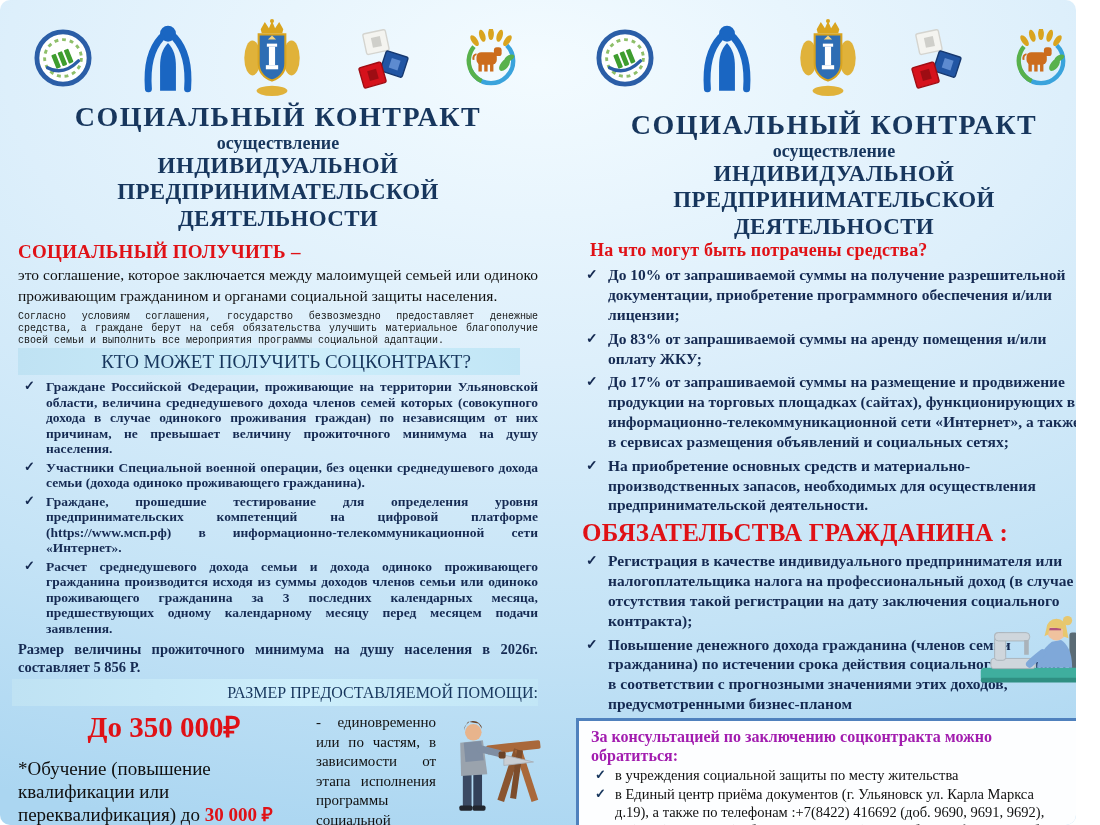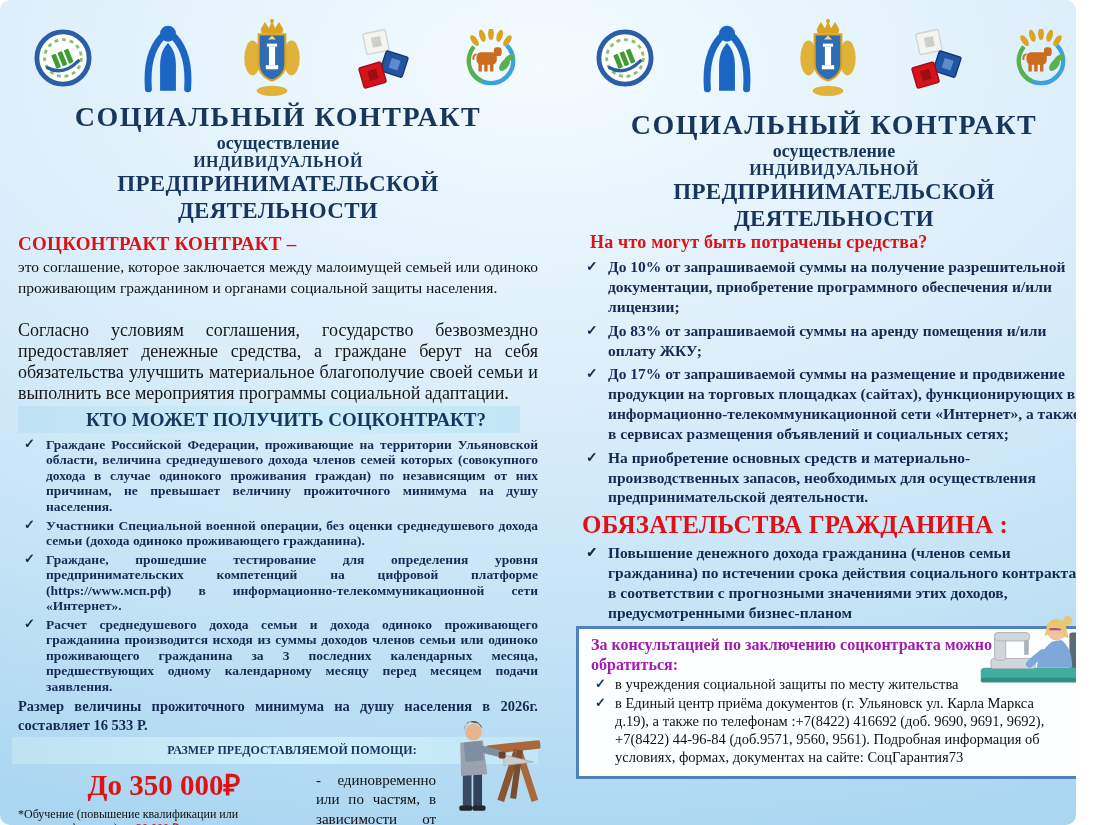--- a/index.html
+++ b/index.html
@@ -15,44 +15,44 @@
   .page-right{ left:550px; padding:0 12px 0 30px; }
 
   
   .logo-row{ display:flex; justify-content:space-between; align-items:center; padding:0 18px 0 16px; margin-top:16px; height:84px; }
   .logo{ display:block; }
 
   
   .title-block{ text-align:center; color:#17365d; margin-top:2px; }
   .t1{ font-size:28px; font-weight:bold; letter-spacing:1.5px; line-height:1.1; }
   .t2{ font-size:18px; font-weight:bold; line-height:1.12; }
-  .t3{ font-size:16px; font-weight:bold; line-height:1.15; letter-spacing:0.5px; }
+  .t3{ font-size:23px; font-weight:bold; line-height:1.15; letter-spacing:0.5px; }
   .t4{ font-size:23px; font-weight:bold; line-height:1.15; letter-spacing:0.3px; }
 
   
   .intro-heading{ color:#e01116; font-size:19px; font-weight:bold; margin-top:9px; letter-spacing:0.3px; }
   .p1{ font-size:15.5px; line-height:1.33; text-align:justify; color:#101010; margin-top:2px; }
-  .p2{ font-size:18px; line-height:1.16; text-align:justify; color:#161616; margin-top:22px; }
+  .p2{ font-size:10px; line-height:1.16; text-align:justify; color:#161616; margin-top:5px;font-family:Liberation Mono, monospace; }
   .band{ background:linear-gradient(90deg,#bfe2f3 0%, #cdeefb 55%, #c2e6f6 100%);
-         color:#17365d; font-weight:bold; text-align:center; font-size:19px;
+         color:#17365d; font-weight:normal; text-align:center; font-size:19px;
          height:27px; line-height:27px; margin-top:2px;padding-left:34px; }
   .band-who{ margin-right:18px; }
-  .band-amount{ margin:2px 0 0 -6px; font-size:12px; }
+  .band-amount{ margin:2px 0 0 -6px; font-size:16px;text-align:right; }
   ul.checklist{ list-style:none; margin-top:4px; }
   ul.who{ }
   ul.checklist li{ position:relative; padding-left:28px; margin-bottom:3px; }
   .chk{ position:absolute; left:6px; top:0; font-weight:bold; }
   ul.who li{ font-size:13.5px; font-weight:bold; line-height:1.15; text-align:justify; color:#152a52; }
   ul.who .chk{ color:#152a52; font-size:13px; }
   .min-note{ font-size:14.5px; font-weight:bold; line-height:1.3; text-align:justify; color:#152a52; margin-top:3px; }
 
   .amount-grid{ display:grid; grid-template-columns:292px 1fr; column-gap:6px; padding-right:102px; margin-top:4px; }
   .amount-value{ color:#e01116; font-size:29px; font-weight:bold; text-align:center; line-height:1.2; }
   .amount-text{ font-size:15px; line-height:1.3; text-align:justify; color:#101010; padding-top:3px; }
-  .training{ font-size:12px; line-height:1.22; color:#101010; margin-top:4px; text-align:left; }
+  .training{ font-size:19px; line-height:1.22; color:#101010; margin-top:12px; text-align:left; }
   .training .red{ color:#e01116; font-weight:bold; }
   .carpenter-wrap{ position:absolute; right:6px; top:690px; width:96px; height:130px; }
 
   
   .spend-heading{ color:#e01116; font-size:18px; font-weight:bold; margin-left:10px; letter-spacing:0.2px; }
   ul.spend li, ul.obl li{ font-size:15.5px; font-weight:bold; line-height:1.28; color:#152a52; text-align:left; margin-bottom:4px; }
   ul.spend .chk, ul.obl .chk{ color:#152a52; font-size:14px; top:1px; }
   .obl-heading{ color:#e01116; font-size:25px; font-weight:bold; margin-top:2px; margin-left:2px; letter-spacing:0.2px; }
   .seamstress-wrap{ position:absolute; right:2px; top:596px; width:120px; height:102px; }
 
@@ -188,34 +188,34 @@
           <use href="#logo-agro"></use>
         </svg>
     </div>
     <div class="title-block">
       <div class="t1">СОЦИАЛЬНЫЙ КОНТРАКТ</div>
       <div class="t2">осуществление</div>
       <div class="t3">ИНДИВИДУАЛЬНОЙ</div>
       <div class="t4">ПРЕДПРИНИМАТЕЛЬСКОЙ  ДЕЯТЕЛЬНОСТИ</div>
     </div>
 
-    <div class="intro-heading">СОЦКОНТРАКТ КОНТРАКТ –</div>
+    <div class="intro-heading">СОЦИАЛЬНЫЙ ПОЛУЧИТЬ –</div>
     <p class="p1">это соглашение, которое заключается между малоимущей семьей или одиноко проживающим гражданином и органами социальной защиты населения.</p>
     <p class="p2">Согласно условиям соглашения, государство безвозмездно предоставляет денежные средства, а граждане берут на себя обязательства улучшить материальное благополучие своей семьи и выполнить все мероприятия программы социальной адаптации.</p>
 
     <div class="band band-who">КТО МОЖЕТ ПОЛУЧИТЬ СОЦКОНТРАКТ?</div>
 
     <ul class="checklist who">
       <li><span class="chk">✓</span><span>Граждане Российской Федерации, проживающие на территории Ульяновской области, величина среднедушевого дохода членов семей которых (совокупного дохода в случае одинокого проживания граждан) по независящим от них причинам, не превышает величину прожиточного минимума на душу населения.</span></li>
       <li><span class="chk">✓</span><span>Участники Специальной военной операции, без оценки среднедушевого дохода семьи (дохода одиноко проживающего гражданина).</span></li>
       <li><span class="chk">✓</span><span>Граждане, прошедшие тестирование для определения уровня предпринимательских компетенций на цифровой платформе (https://www.мсп.рф) в информационно-телекоммуникационной сети «Интернет».</span></li>
       <li><span class="chk">✓</span><span>Расчет среднедушевого дохода семьи и дохода одиноко проживающего гражданина производится исходя из суммы доходов членов семьи или одиноко проживающего гражданина за 3 последних календарных месяца, предшествующих одному календарному месяцу перед месяцем подачи заявления.</span></li>
     </ul>
 
-    <div class="min-note">Размер величины прожиточного минимума на душу населения в 2026г. составляет 16 533 Р.</div>
+    <div class="min-note">Размер величины прожиточного минимума на душу населения в 2026г. составляет 5 856 Р.</div>
 
     <div class="band band-amount">РАЗМЕР ПРЕДОСТАВЛЯЕМОЙ ПОМОЩИ:</div>
 
     <div class="amount-grid">
       <div>
         <div class="amount-value">До 350 000₽</div>
         <div class="training"><span>*Обучение (повышение квалификации или переквалификация)  до </span><span class="red">30 000 ₽</span></div>
       </div>
       <div class="amount-text">- единовременно или по частям, в зависимости от этапа исполнения программы социальной адаптации и сметы расходов, указанной в бизнес-плане.</div>
     </div>
@@ -257,21 +257,21 @@
     <ul class="checklist spend">
       <li><span class="chk">✓</span><span>До 10% от запрашиваемой суммы на получение разрешительной документации, приобретение программного обеспечения  и/или лицензии;</span></li>
       <li><span class="chk">✓</span><span>До 83% от запрашиваемой суммы на аренду помещения и/или оплату ЖКУ;</span></li>
       <li><span class="chk">✓</span><span>До 17% от запрашиваемой суммы на размещение и продвижение продукции на торговых площадках (сайтах), функционирующих в информационно-телекоммуникационной сети «Интернет», а также в сервисах размещения объявлений и социальных сетях;</span></li>
       <li><span class="chk">✓</span><span>На приобретение основных средств и материально-производственных запасов, необходимых для осуществления предпринимательской деятельности.</span></li>
     </ul>
 
     <div class="obl-heading">ОБЯЗАТЕЛЬСТВА ГРАЖДАНИНА :</div>
 
     <ul class="checklist obl">
-      <li><span class="chk">✓</span></li>
+      <li><span class="chk">✓</span><span>Регистрация в качестве индивидуального предпринимателя или налогоплательщика налога на профессиональный доход (в случае отсутствия такой регистрации на дату заключения социального контракта);</span></li>
       <li><span class="chk">✓</span><span>Повышение денежного дохода гражданина (членов семьи гражданина) по истечении срока действия социального контракта в соответствии с прогнозными значениями этих доходов, предусмотренными бизнес-планом</span></li>
     </ul>
 
     <div class="seamstress-wrap">
       <svg width="120" height="100" viewBox="0 0 130 105">
           <use href="#seamstress"></use>
         </svg>
     </div>
 
     <div class="contact-box">

